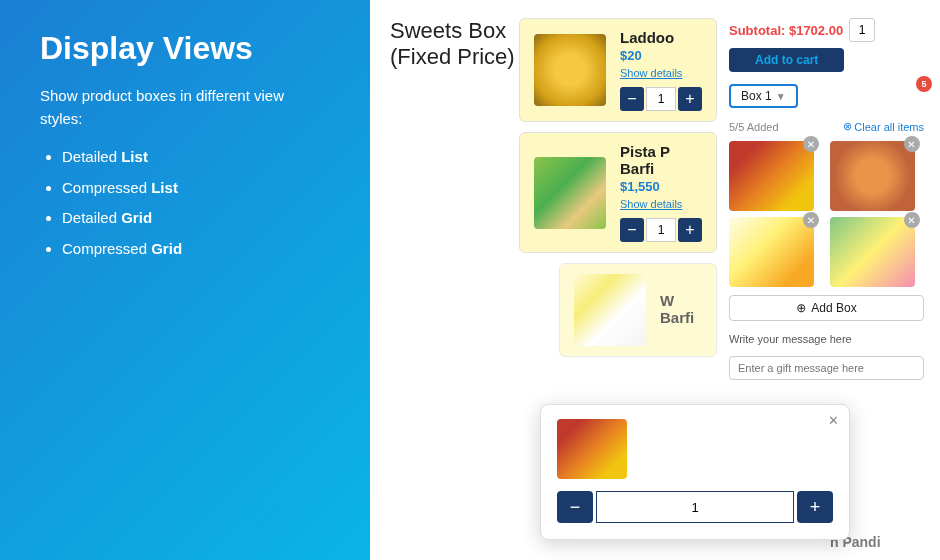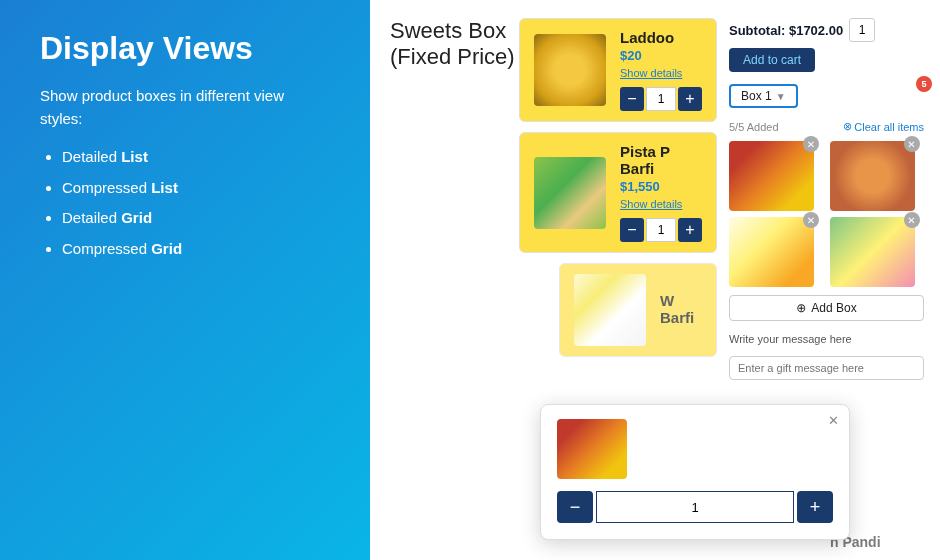--- a/index.html
+++ b/index.html
@@ -80,21 +80,21 @@
       gap: 10px;
       max-width: 340px;
     }
     .product-card {
       border: 1px solid #e0e0e0;
       border-radius: 6px;
       padding: 10px 14px;
       display: flex;
       align-items: center;
       gap: 14px;
-      background: #fde047;
+      background: #fef9c3;
     }
     .product-img {
       width: 72px;
       height: 72px;
       border-radius: 4px;
       background: #ddd;
       overflow: hidden;
       flex-shrink: 0;
     }
     .product-info {
@@ -157,39 +157,39 @@
     .subtotal-row {
       display: flex;
       align-items: center;
       gap: 6px;
       margin-bottom: 4px;
       flex-wrap: wrap;
     }
     .subtotal-label {
       font-size: 13px;
       font-weight: 700;
-      color: #0f172a;
+      color: #ef4444;
     }
     .qty-small {
       border: 1px solid #ccc;
       border-radius: 3px;
       width: 26px;
       height: 24px;
       text-align: center;
       font-size: 12px;
     }
     .add-to-cart-btn {
       background: #1a3a6b;
-      color: #7dd3fc;
+      color: #0ea5e9;
       border: none;
       border-radius: 4px;
-      padding: 5px 14px;
+      padding: 5px 26px;
       font-size: 12px;
       cursor: pointer;
-      font-weight: 400;
+      font-weight: 700;
     }
     .box-selector {
       border: 2px solid #1a7fd4;
       border-radius: 4px;
       padding: 3px 10px;
       font-size: 12px;
       color: #222;
       display: inline-flex;
       align-items: center;
       gap: 4px;

